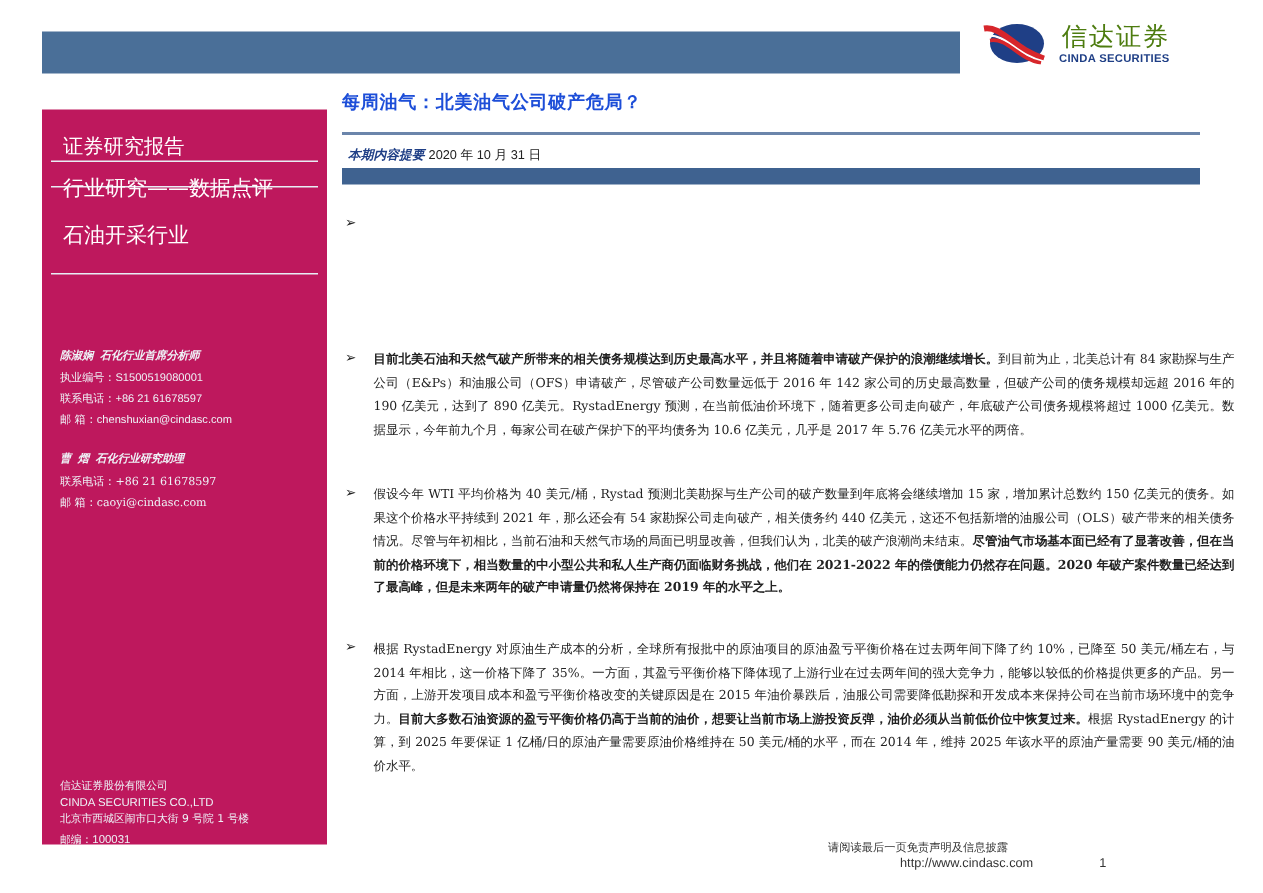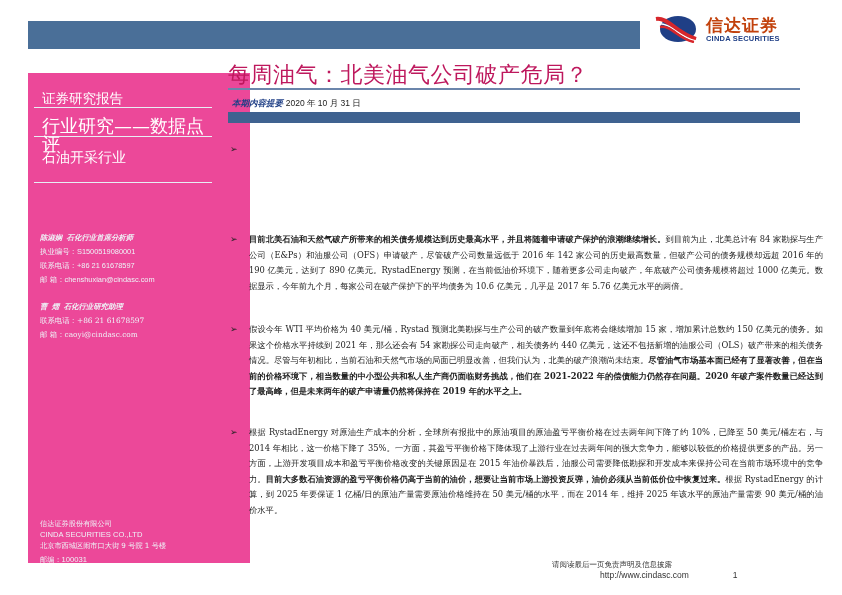--- a/index.html
+++ b/index.html
@@ -12,50 +12,50 @@
     .top-band {
       position: absolute; left: 28px; top: 21px; width: 612px; height: 28px;
       background: #4a6f98;
     }
     .logo {
       position: absolute; left: 654px; top: 12px; width: 150px; height: 34px;
       display: flex; align-items: center;
     }
     .logo svg { width: 44px; height: 28px; }
     .logo-text { margin-left: 8px; display: flex; flex-direction: column; }
-    .logo-cn { font-size: 17px; font-weight: bold; color: #c2410c; letter-spacing: 1px; line-height: 18px; }
+    .logo-cn { font-size: 17px; font-weight: normal; color: #4d7c0f; letter-spacing: 1px; line-height: 18px; text-align: right; }
     .logo-en { font-family: "Liberation Sans", sans-serif; font-size: 7.5px; font-weight: bold; color: #1f3f86; line-height: 9px; letter-spacing: 0.2px; text-align: center; }
 
     .sidebar {
       position: absolute; left: 28px; top: 73px; width: 190px; height: 490px;
-      background: #ec4899; color: #ffffff; padding-left: 32px;
+      background: #be185d; color: #ffffff;
     }
     .side-heading {
       position: absolute; left: 6px; width: 178px;
       border-bottom: 1px solid #e8eef5;
       font-size: 13.5px; padding-left: 8px; box-sizing: border-box;
       line-height: 18px; color: #fff;
     }
     .sh1 { top: 8px; height: 27px; padding-top: 8px; }
-    .sh2 { top: 36px; height: 28px; padding-top: 8px; font-size: 18px; }
+    .sh2 { top: 36px; height: 16px; padding-top: 8px; font-size: 14px; }
     .sh3 { top: 65px; height: 45px; padding-top: 10px; font-size: 14px; }
 
     .analyst { position: absolute; left: 12px; font-size: 7.4px; line-height: 14px; color: #eef2f7; }
     .analyst .name-line { font-weight: bold; font-family: Liberation Mono, monospace; font-style: italic; }
     .analyst .line { font-family: "DejaVu Serif", serif; }
     .analyst .mono { font-family: "Liberation Sans", sans-serif; }
     .a1 { top: 158px; }
     .a2 { top: 227px; }
 
     .company { position: absolute; left: 12px; top: 445px; font-size: 7.2px; line-height: 11px; color: #eef2f7; }
     .company .en { font-family: "Liberation Sans", sans-serif; font-size: 7.6px; }
 
     .title {
-      position: absolute; left: 228px; top: 60px; font-size: 22px; font-weight: normal;
-      color: #be185d; letter-spacing: 0.5px;
+      position: absolute; left: 228px; top: 60px; font-size: 12px; font-weight: bold;
+      color: #1d4ed8; letter-spacing: 0.5px;
     }
     .title-rule { position: absolute; left: 228px; top: 88px; width: 572px; height: 2px; background: #6b85ab; }
     .summary-line { position: absolute; left: 232px; top: 98px; font-size: 8.5px; color: #222; }
     .summary-label { font-family: "DejaVu Serif", serif; font-weight: bold; font-style: italic; color: #1f3f86; }
     .summary-date { font-family: "Liberation Sans", sans-serif; }
     .summary-bar { position: absolute; left: 228px; top: 112px; width: 572px; height: 11px; background: #3f6290; }
 
     .content { position: absolute; left: 228px; top: 142px; width: 574px; }
     .para {
       position: relative; padding-left: 21px; font-size: 8.3px; line-height: 15.6px;

